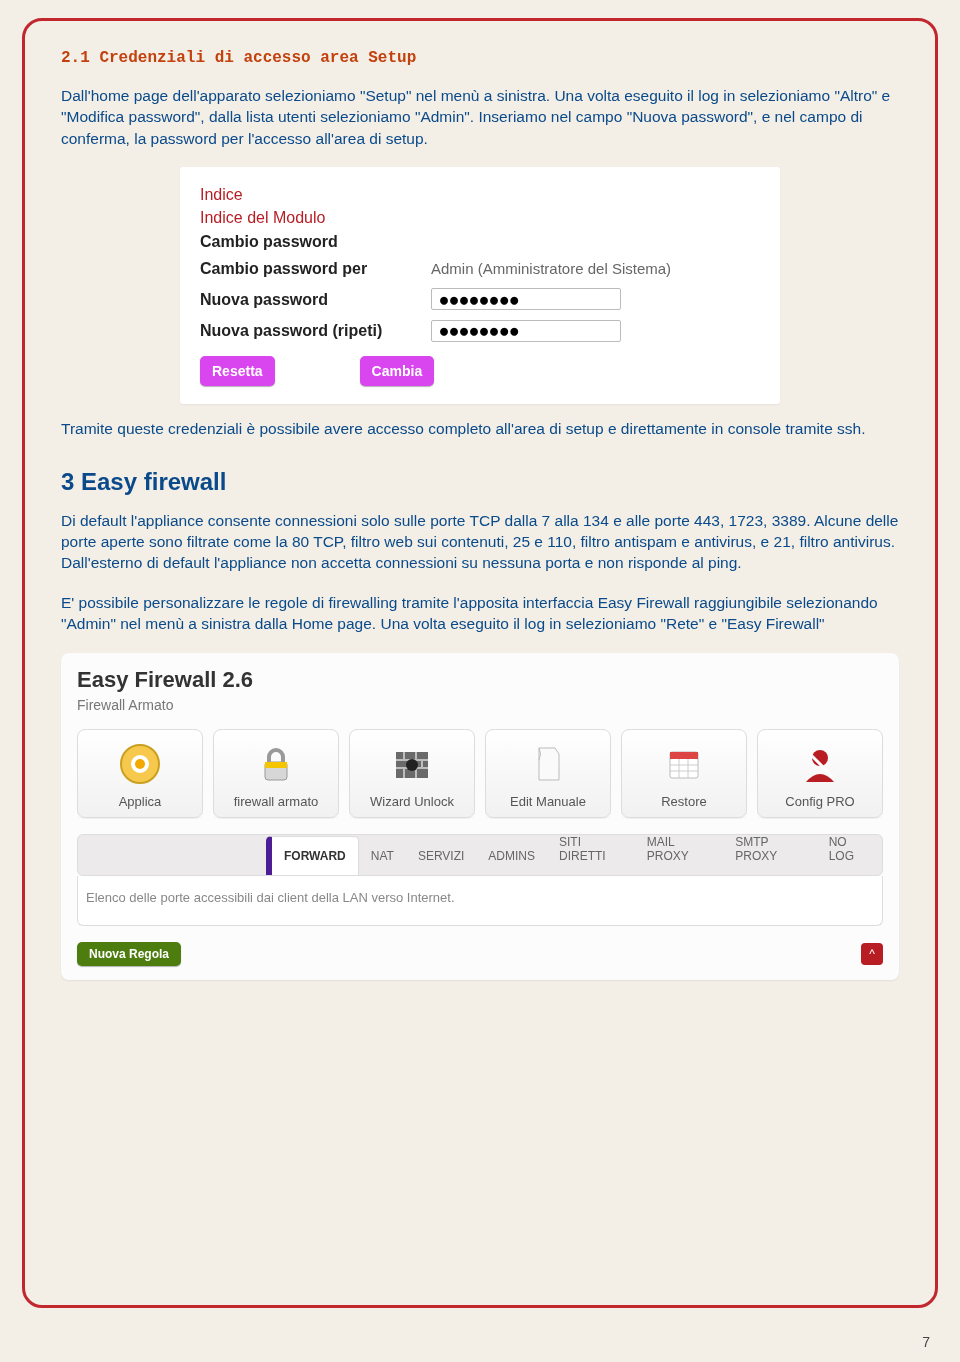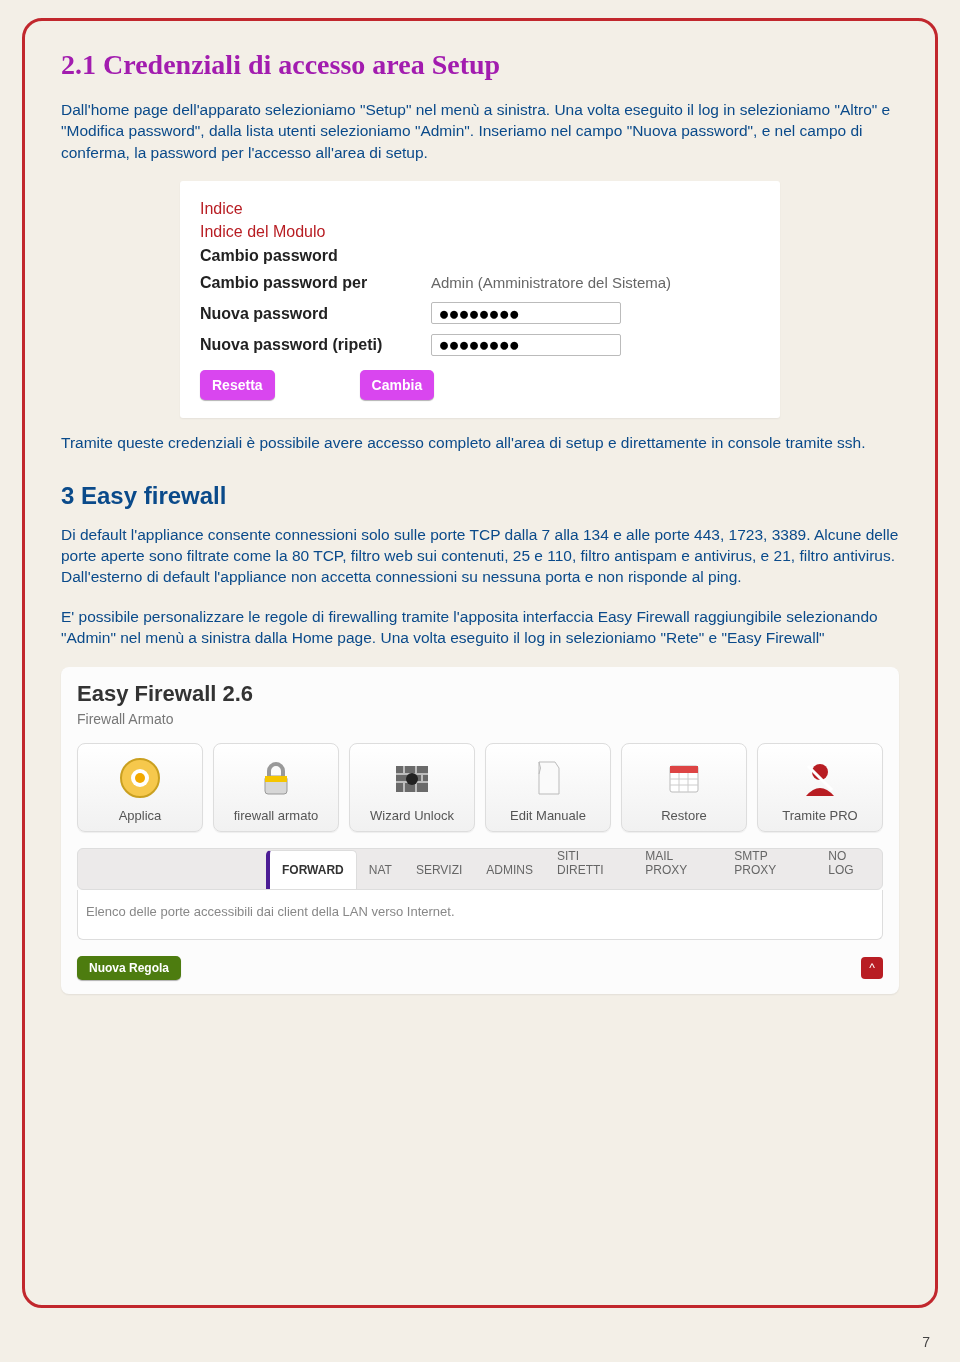--- a/index.html
+++ b/index.html
@@ -1,18 +1,18 @@
 <!DOCTYPE html>
 <html><head>
 <meta charset="utf-8">
 <style>
   html,body{margin:0;padding:0;background:#f3efe7;font-family:Verdana,Geneva,sans-serif}
   .page{width:960px;height:1362px;box-sizing:border-box;padding:18px 22px;position:relative}
   .card{box-sizing:border-box;border:3px solid #c1272d;border-radius:20px;padding:28px 36px 24px 36px;background:transparent;min-height:1290px}
-  h2.section{color:#a21caf;font-family:Liberation Serif, serif;font-size:28px;font-weight:bold;margin:0 0 18px 0}
+  h2.section{color:#c2410c;font-family:Liberation Mono, monospace;font-size:16px;font-weight:bold;margin:0 0 18px 0}
   h2.section2{color:#0a4a8a;font-family:Tahoma,Verdana,sans-serif;font-size:24px;font-weight:bold;margin:28px 0 14px 0}
   p.body{color:#0a4a8a;font-size:15.5px;line-height:1.38;margin:0 0 18px 0}
   .shot{margin:6px auto 14px auto;background:#fff;border-radius:3px;padding:16px 20px 18px 20px;width:560px;box-shadow:0 1px 2px rgba(0,0,0,.06)}
   .ind{font-family:Arial,sans-serif}
   .lnk{color:#b81d23;font-size:16px;line-height:1.45}
   .lbl{color:#222;font-weight:bold;font-size:16px;line-height:1.45}
   .row{display:flex;align-items:center;gap:26px;margin-top:4px}
   .val{color:#666;font-size:15px}
   .inp{border:1px solid #bbb;border-radius:2px;padding:3px 8px;height:22px;width:190px;font-family:monospace;letter-spacing:2px;box-sizing:border-box}
   .btns{display:flex;gap:85px;margin-top:14px}
@@ -21,21 +21,21 @@
   .fw-panel{margin-top:6px;background:#fcfcfc;border-radius:8px;padding:14px 16px 14px 16px;box-shadow:0 1px 2px rgba(0,0,0,.07)}
   .fw-title{font-family:Arial;font-size:22px;font-weight:bold;color:#333;margin:0}
   .fw-sub{font-family:Arial;font-size:14px;color:#777;margin:4px 0 16px 0}
   .toolbar{display:flex;gap:10px;margin-bottom:16px}
   .tbtn{flex:1;background:linear-gradient(#fff,#f1f1f1);border:1px solid #ddd;border-radius:8px;padding:10px 4px 8px 4px;text-align:center;box-shadow:0 1px 1px rgba(0,0,0,.06);cursor:pointer}
   .tbtn .ico{height:48px;display:flex;align-items:center;justify-content:center;margin-bottom:6px}
   .tbtn .cap{font-family:Arial;font-size:13px;color:#555}
   .tabbar{background:#eceaea;border:1px solid #ddd;border-radius:6px;padding:0;display:flex;align-items:flex-end;height:40px;overflow:hidden}
   .tabbar .spacer{flex:0 0 188px}
   .tab{font-family:Arial;font-size:12px;color:#666;padding:12px 12px;cursor:pointer}
-  .tab.active{background:#fff;border-top:1px solid #ddd;border-left:4px solid #4c1d95;border-right:1px solid #ddd;border-radius:5px 5px 0 0;font-weight:bold;color:#333}
+  .tab.active{background:#fff;border-top:1px solid #ddd;border-left:6px solid #4c1d95;border-right:1px solid #ddd;border-radius:5px 5px 0 0;font-weight:bold;color:#333}
   .tabdesc{font-family:Arial;font-size:13px;color:#888;padding:14px 8px 20px 8px;background:#fff;border:1px solid #ddd;border-top:none;border-radius:0 0 6px 6px}
   .fw-bottom{display:flex;justify-content:space-between;align-items:center;margin-top:16px}
   .pill{background:#4d7c0f;color:#fff;border:none;border-radius:5px;padding:5px 12px;font-size:12px;font-family:Arial;font-weight:bold;cursor:pointer;box-shadow:0 1px 1px rgba(0,0,0,.3)}
   .sq{width:22px;height:22px;background:#b81d23;border-radius:4px;display:flex;align-items:center;justify-content:center;color:#fff;font-size:12px;cursor:pointer}
   .pagenum{position:absolute;bottom:12px;right:30px;font-size:14px;color:#444;font-family:Arial}
 
   
   svg{display:block}
 </style>
 </head>
@@ -145,21 +145,21 @@
           <div class="cap">Restore</div>
         </div>
         <div class="tbtn">
           <div class="ico">
             <svg width="44" height="44" viewBox="0 0 44 44">
                 <circle cx="22" cy="16" r="8" fill="#b81d23"></circle>
                 <path d="M8 40 q14 -16 28 0 z" fill="#b81d23"></path>
                 <line x1="10" y1="10" x2="34" y2="34" stroke="#fff" stroke-width="3"></line>
               </svg>
           </div>
-          <div class="cap">Tramite PRO</div>
+          <div class="cap">Config PRO</div>
         </div>
       </div>
 
       <div class="tabbar">
         <div class="spacer"></div>
         <div class="tab active">FORWARD</div>
         <div class="tab">NAT</div>
         <div class="tab">SERVIZI</div>
         <div class="tab">ADMINS</div>
         <div class="tab">SITI DIRETTI</div>

